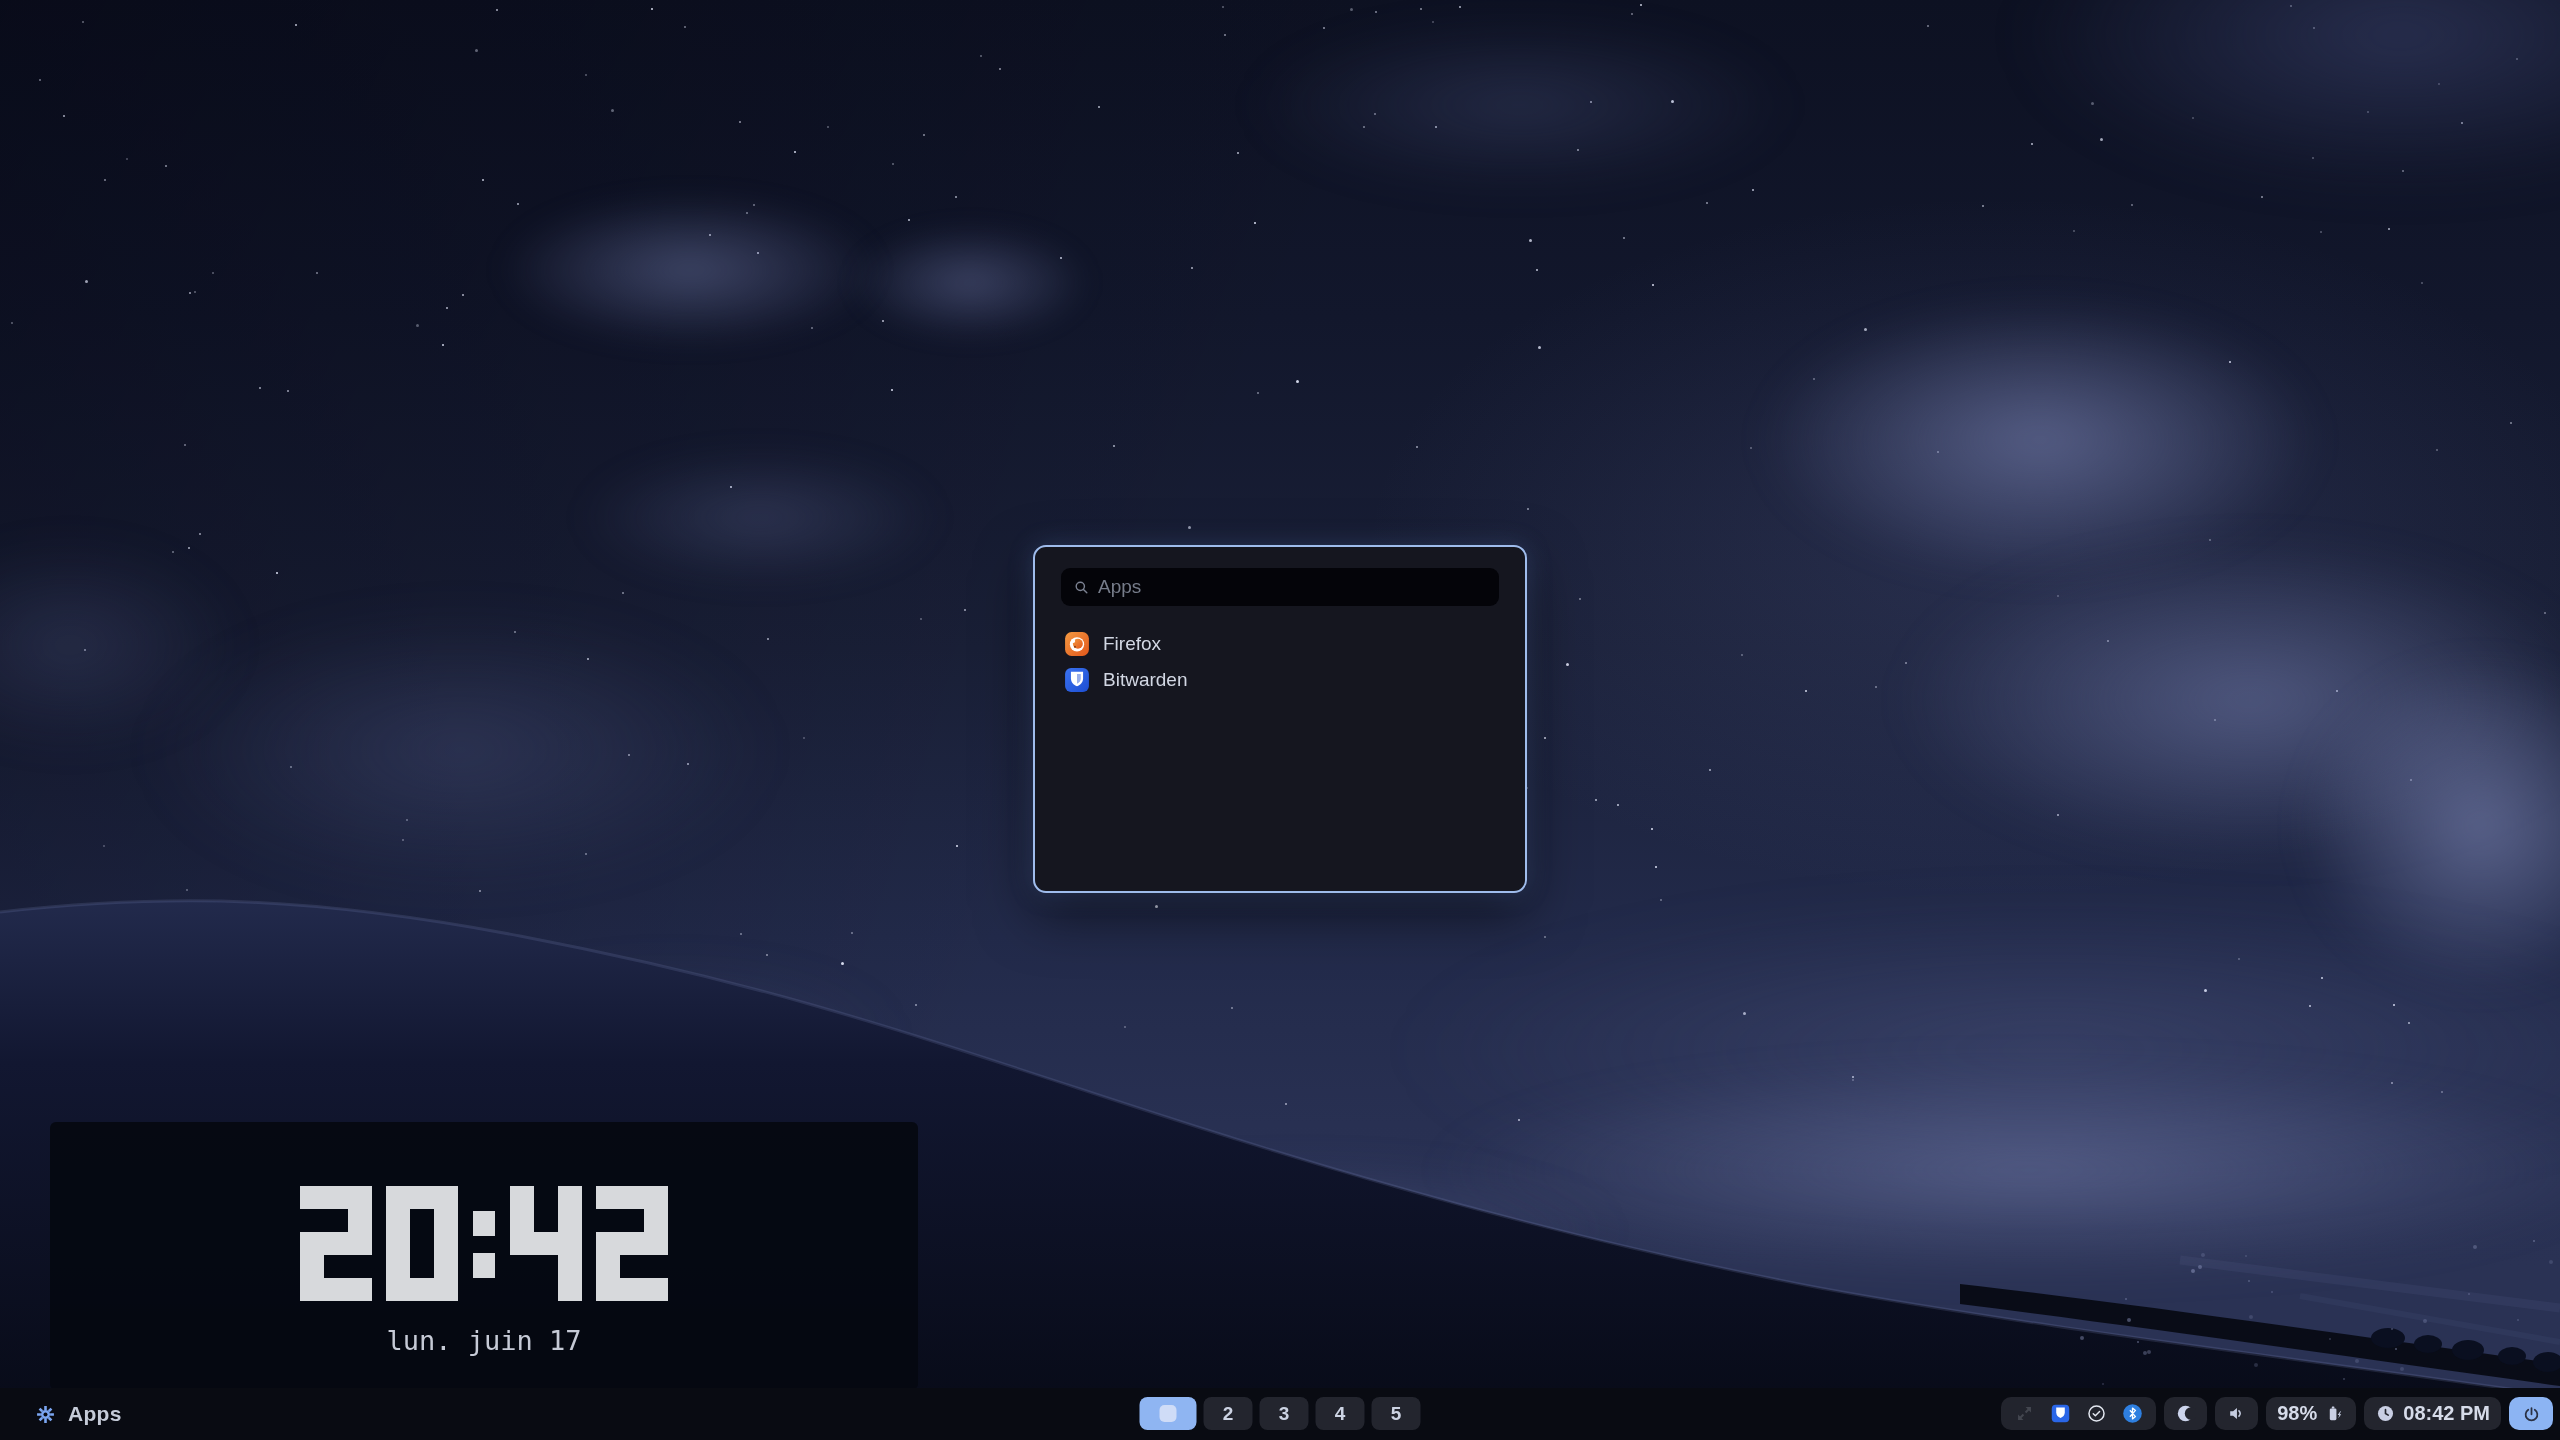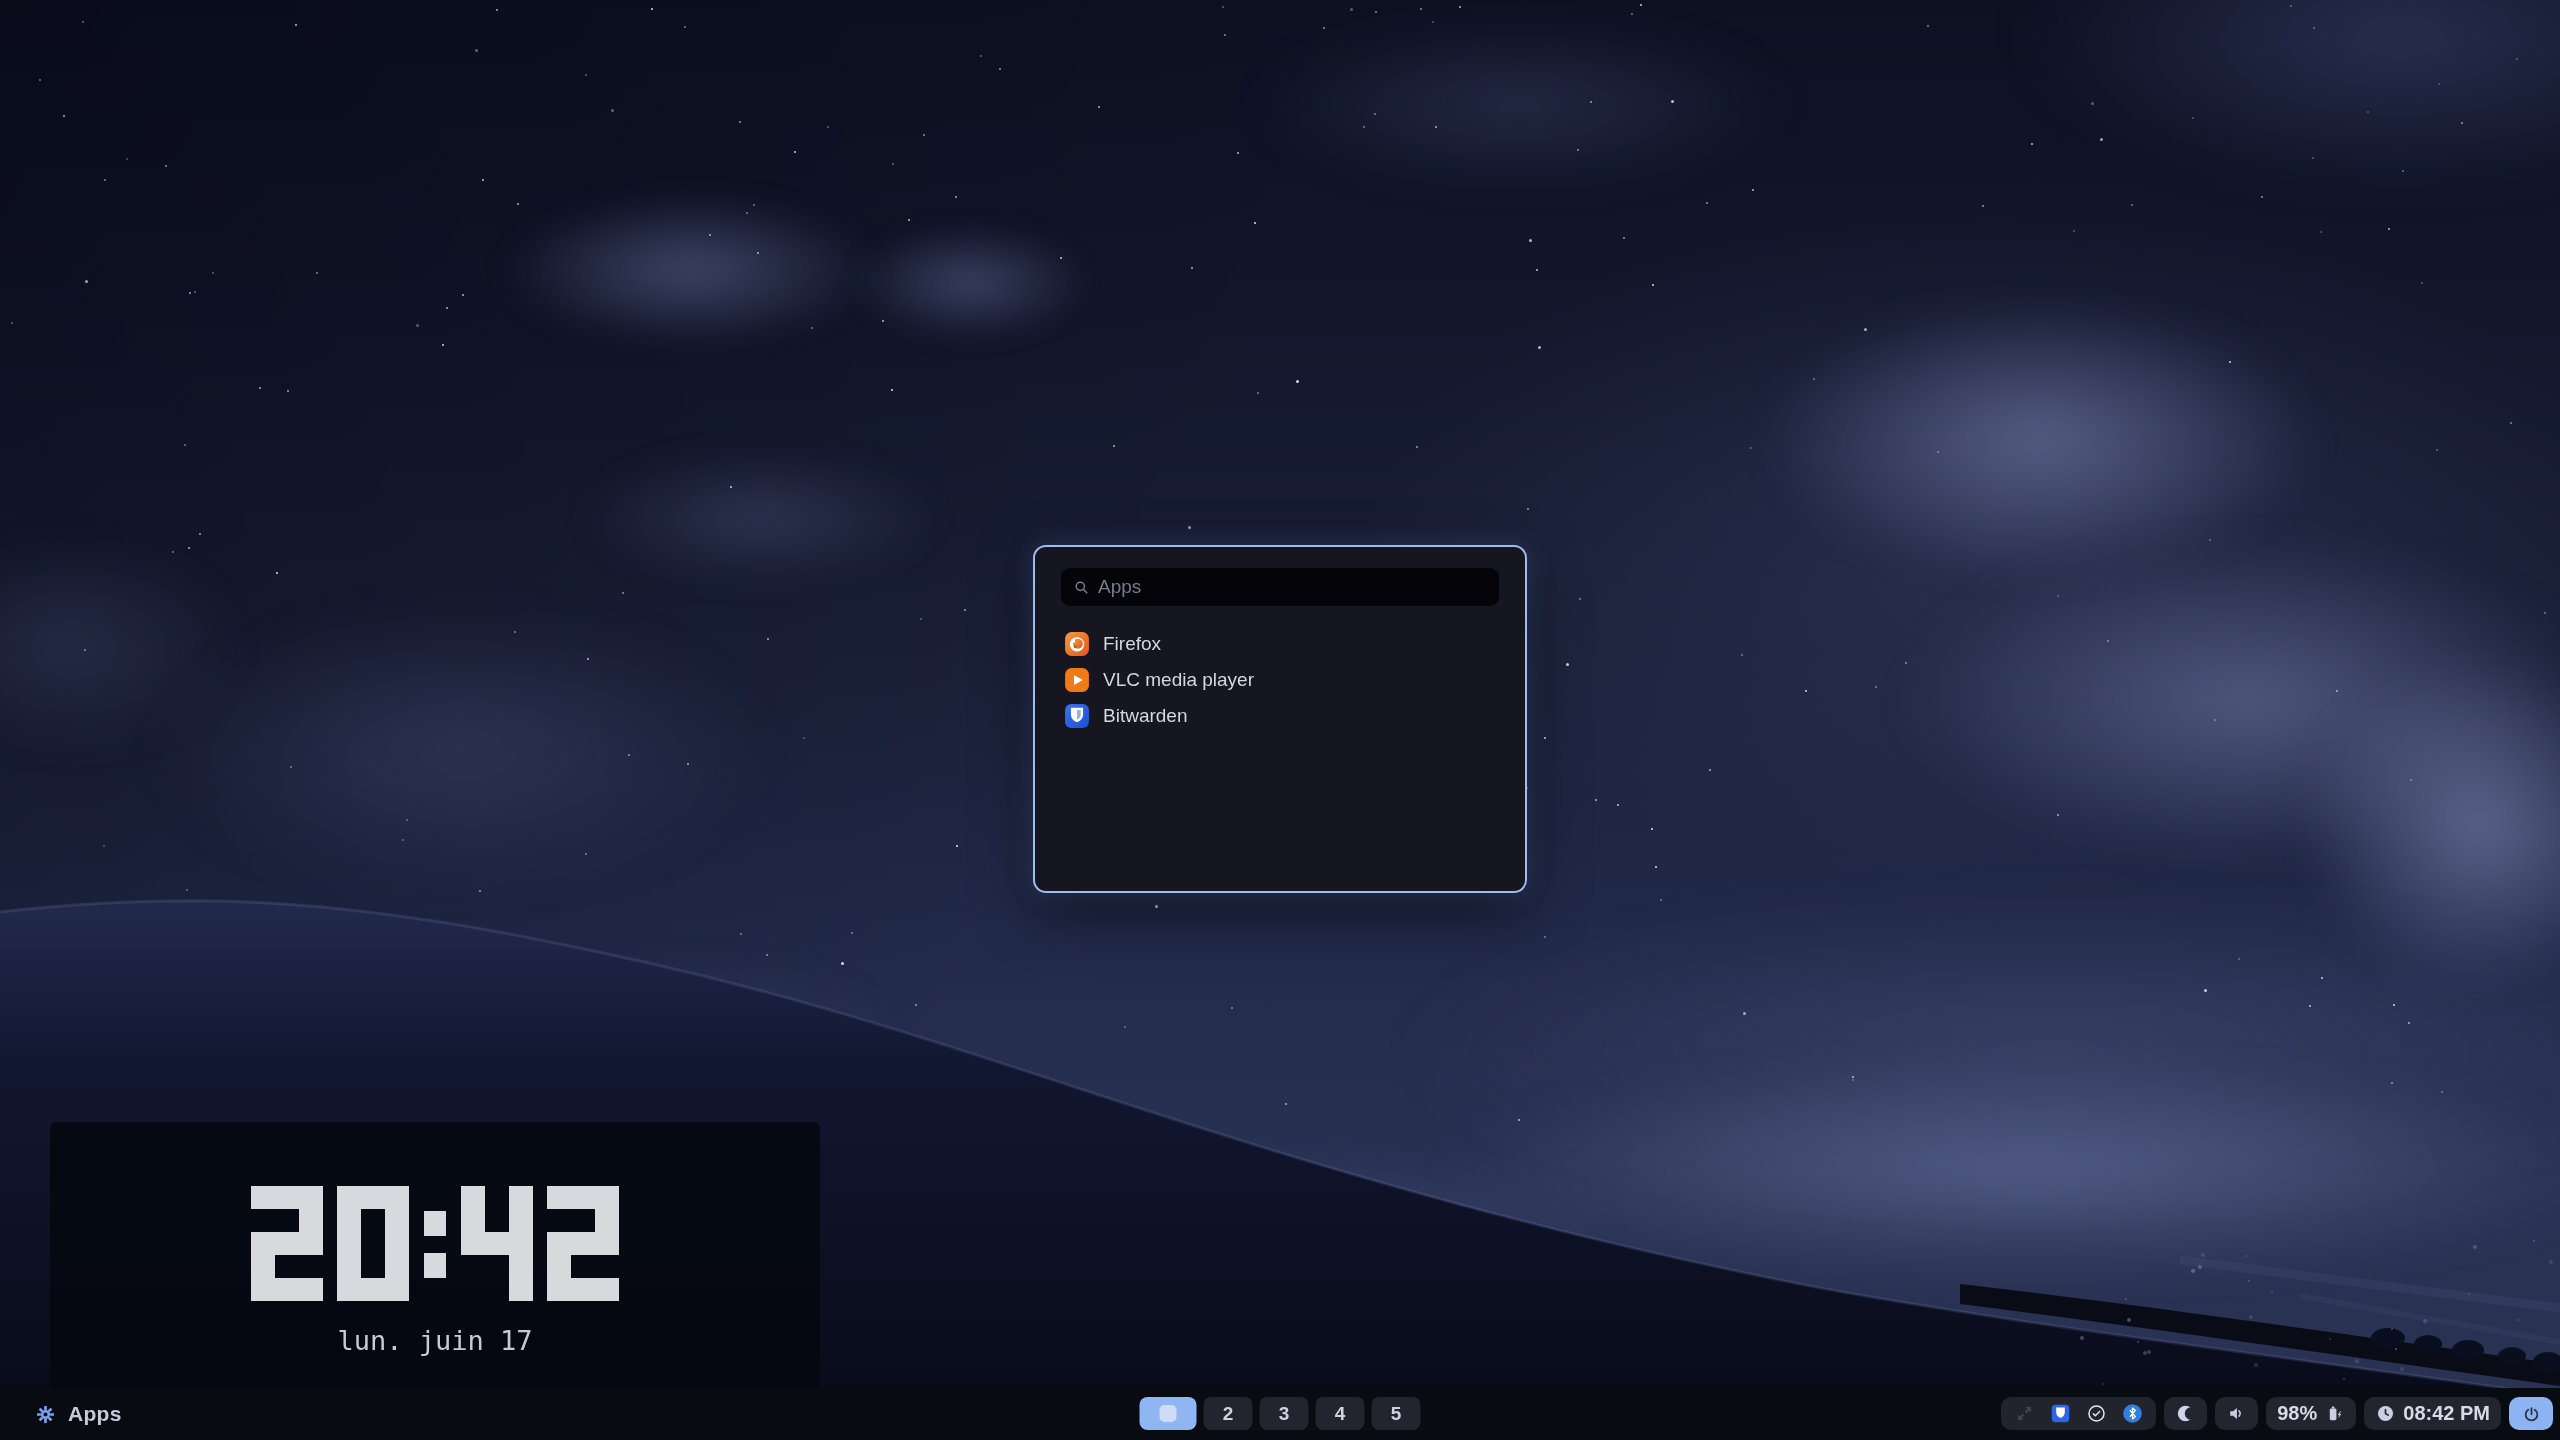--- a/index.html
+++ b/index.html
@@ -11,21 +11,21 @@
     background:linear-gradient(180deg,#0d1122 0%,#12172c 22%,#1a2038 45%,#222a4a 65%,#283052 78%,#2a3254 88%);}
   #wallpaper .shade{position:absolute;inset:0;
     background:linear-gradient(115deg,rgba(0,0,10,.35) 0%,rgba(0,0,10,0) 45%),
                radial-gradient(900px 500px at 78% 38%,rgba(95,105,160,.22),rgba(0,0,0,0) 70%);}
   #stars i{position:absolute;background:#e9edff;border-radius:50%;}
   #speckles i{position:absolute;background:#9aa3cc;border-radius:50%;}
   .cloud{position:absolute;border-radius:50%;}
   #hill{position:absolute;left:0;bottom:0;}
 
   
-  #clock-widget{position:absolute;left:50px;top:1122px;width:770px;height:268px;
+  #clock-widget{position:absolute;left:50px;top:1122px;width:868px;height:268px;
     background:rgba(5,8,17,.94);border-radius:6px;}
   #clock-time{display:flex;justify-content:center;gap:14px;padding-top:64px;}
   .digit{display:grid;grid-template-columns:repeat(3,24px);grid-auto-rows:23px;}
   .digit b{display:block;}
   .digit b.on{background:#d7d9dc;}
   .colon{width:24px;height:115px;position:relative;}
   .colon b{position:absolute;left:1px;width:22px;height:25px;background:#d7d9dc;top:25px;}
   .colon b + b{top:67px;}
   #clock-date{margin-top:24px;text-align:center;color:#c6cad6;font-size:27px;
     font-family:"DejaVu Sans Mono",monospace;}
@@ -445,29 +445,20 @@
             <circle cx="12.8" cy="11.7" r="4.6" fill="url(#ffg)"></circle>
             <circle cx="8.5" cy="9.2" r="1.8" fill="#fff"></circle>
             <circle cx="10.1" cy="14.6" r=".9" fill="#8a3c10"></circle>
           </svg>
         </span>
     <span class="app-label">Firefox</span>
   </div>
       <div class="app-row">
     <span class="app-icon">
           <svg viewBox="0 0 24 24">
-            <rect x="1" y="1" width="22" height="22" rx="6" fill="#ee7a18"></rect>
-            <path d="M9.2 7.3l8.1 4.7-8.1 4.7z" fill="#fff"></path>
-          </svg>
-        </span>
-    <span class="app-label">VLC media player</span>
-  </div>
-      <div class="app-row">
-    <span class="app-icon">
-          <svg viewBox="0 0 24 24">
             <defs>
               <linearGradient id="bwg" x1="0" y1="0" x2="1" y2="1">
                 <stop offset="0" stop-color="#3a72f0"></stop>
                 <stop offset="1" stop-color="#1d4ed2"></stop>
               </linearGradient>
             </defs>
             <rect x="1" y="1" width="22" height="22" rx="5.5" fill="url(#bwg)"></rect>
             <path d="M12 4.3l5.6.02v6.3c0 3.5-2.35 5.78-5.6 7.15-3.25-1.37-5.6-3.65-5.6-7.15V4.32z" fill="#fff"></path>
             <path d="M12 6.4v9.1c2.1-1 3.5-2.5 3.5-4.8V6.42z" fill="#1d4ed2" opacity=".45"></path>
           </svg>

